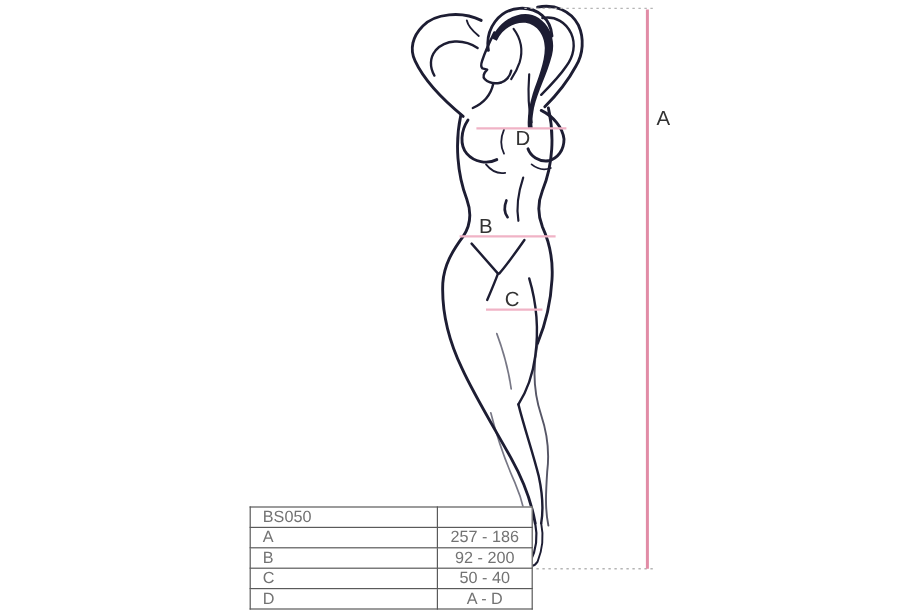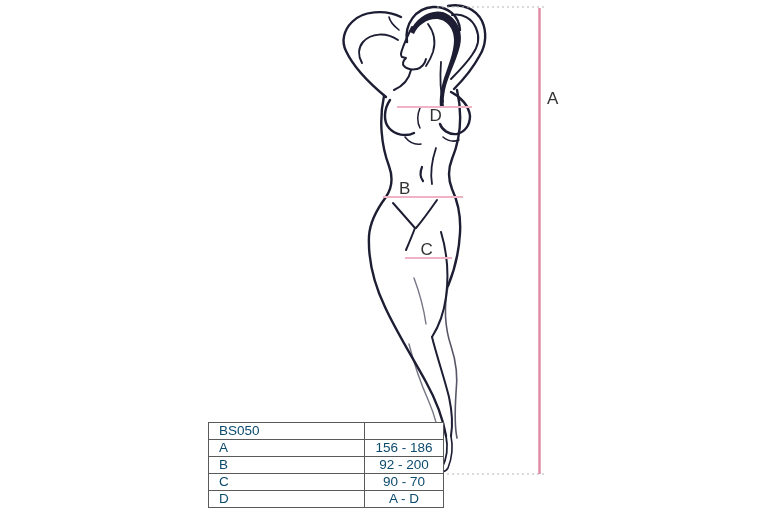--- a/index.html
+++ b/index.html
@@ -31,21 +31,21 @@
     user-select: none;
   }
   .size-table {
     position: absolute;
     left: 208px;
     top: 422px;
     width: 223px;
     border-collapse: collapse;
     table-layout: fixed;
     font-size: 13.5px;
-    color: #0c4a6e;
+    color: #737373;
     background: #ffffff;
   }
   .size-table td {
     border: 1px solid #5a5a5a;
     height: 16px;
     padding: 0;
     line-height: 16px;
   }
   .size-table td.c1 {
     width: 145px;
@@ -142,29 +142,29 @@
   <span class="measure-label" style="left:436px; top:116px;">D</span>
 
   <table class="size-table">
     <tbody>
       <tr>
         <td class="c1">BS050</td>
         <td class="c2"></td>
       </tr>
       <tr>
         <td class="c1">A</td>
-        <td class="c2">156 - 186</td>
+        <td class="c2">257 - 186</td>
       </tr>
       <tr>
         <td class="c1">B</td>
         <td class="c2">92 - 200</td>
       </tr>
       <tr>
         <td class="c1">C</td>
-        <td class="c2">90 - 70</td>
+        <td class="c2">50 - 40</td>
       </tr>
       <tr>
         <td class="c1">D</td>
         <td class="c2">A - D</td>
       </tr>
     </tbody>
   </table>
 
 </div>
 

